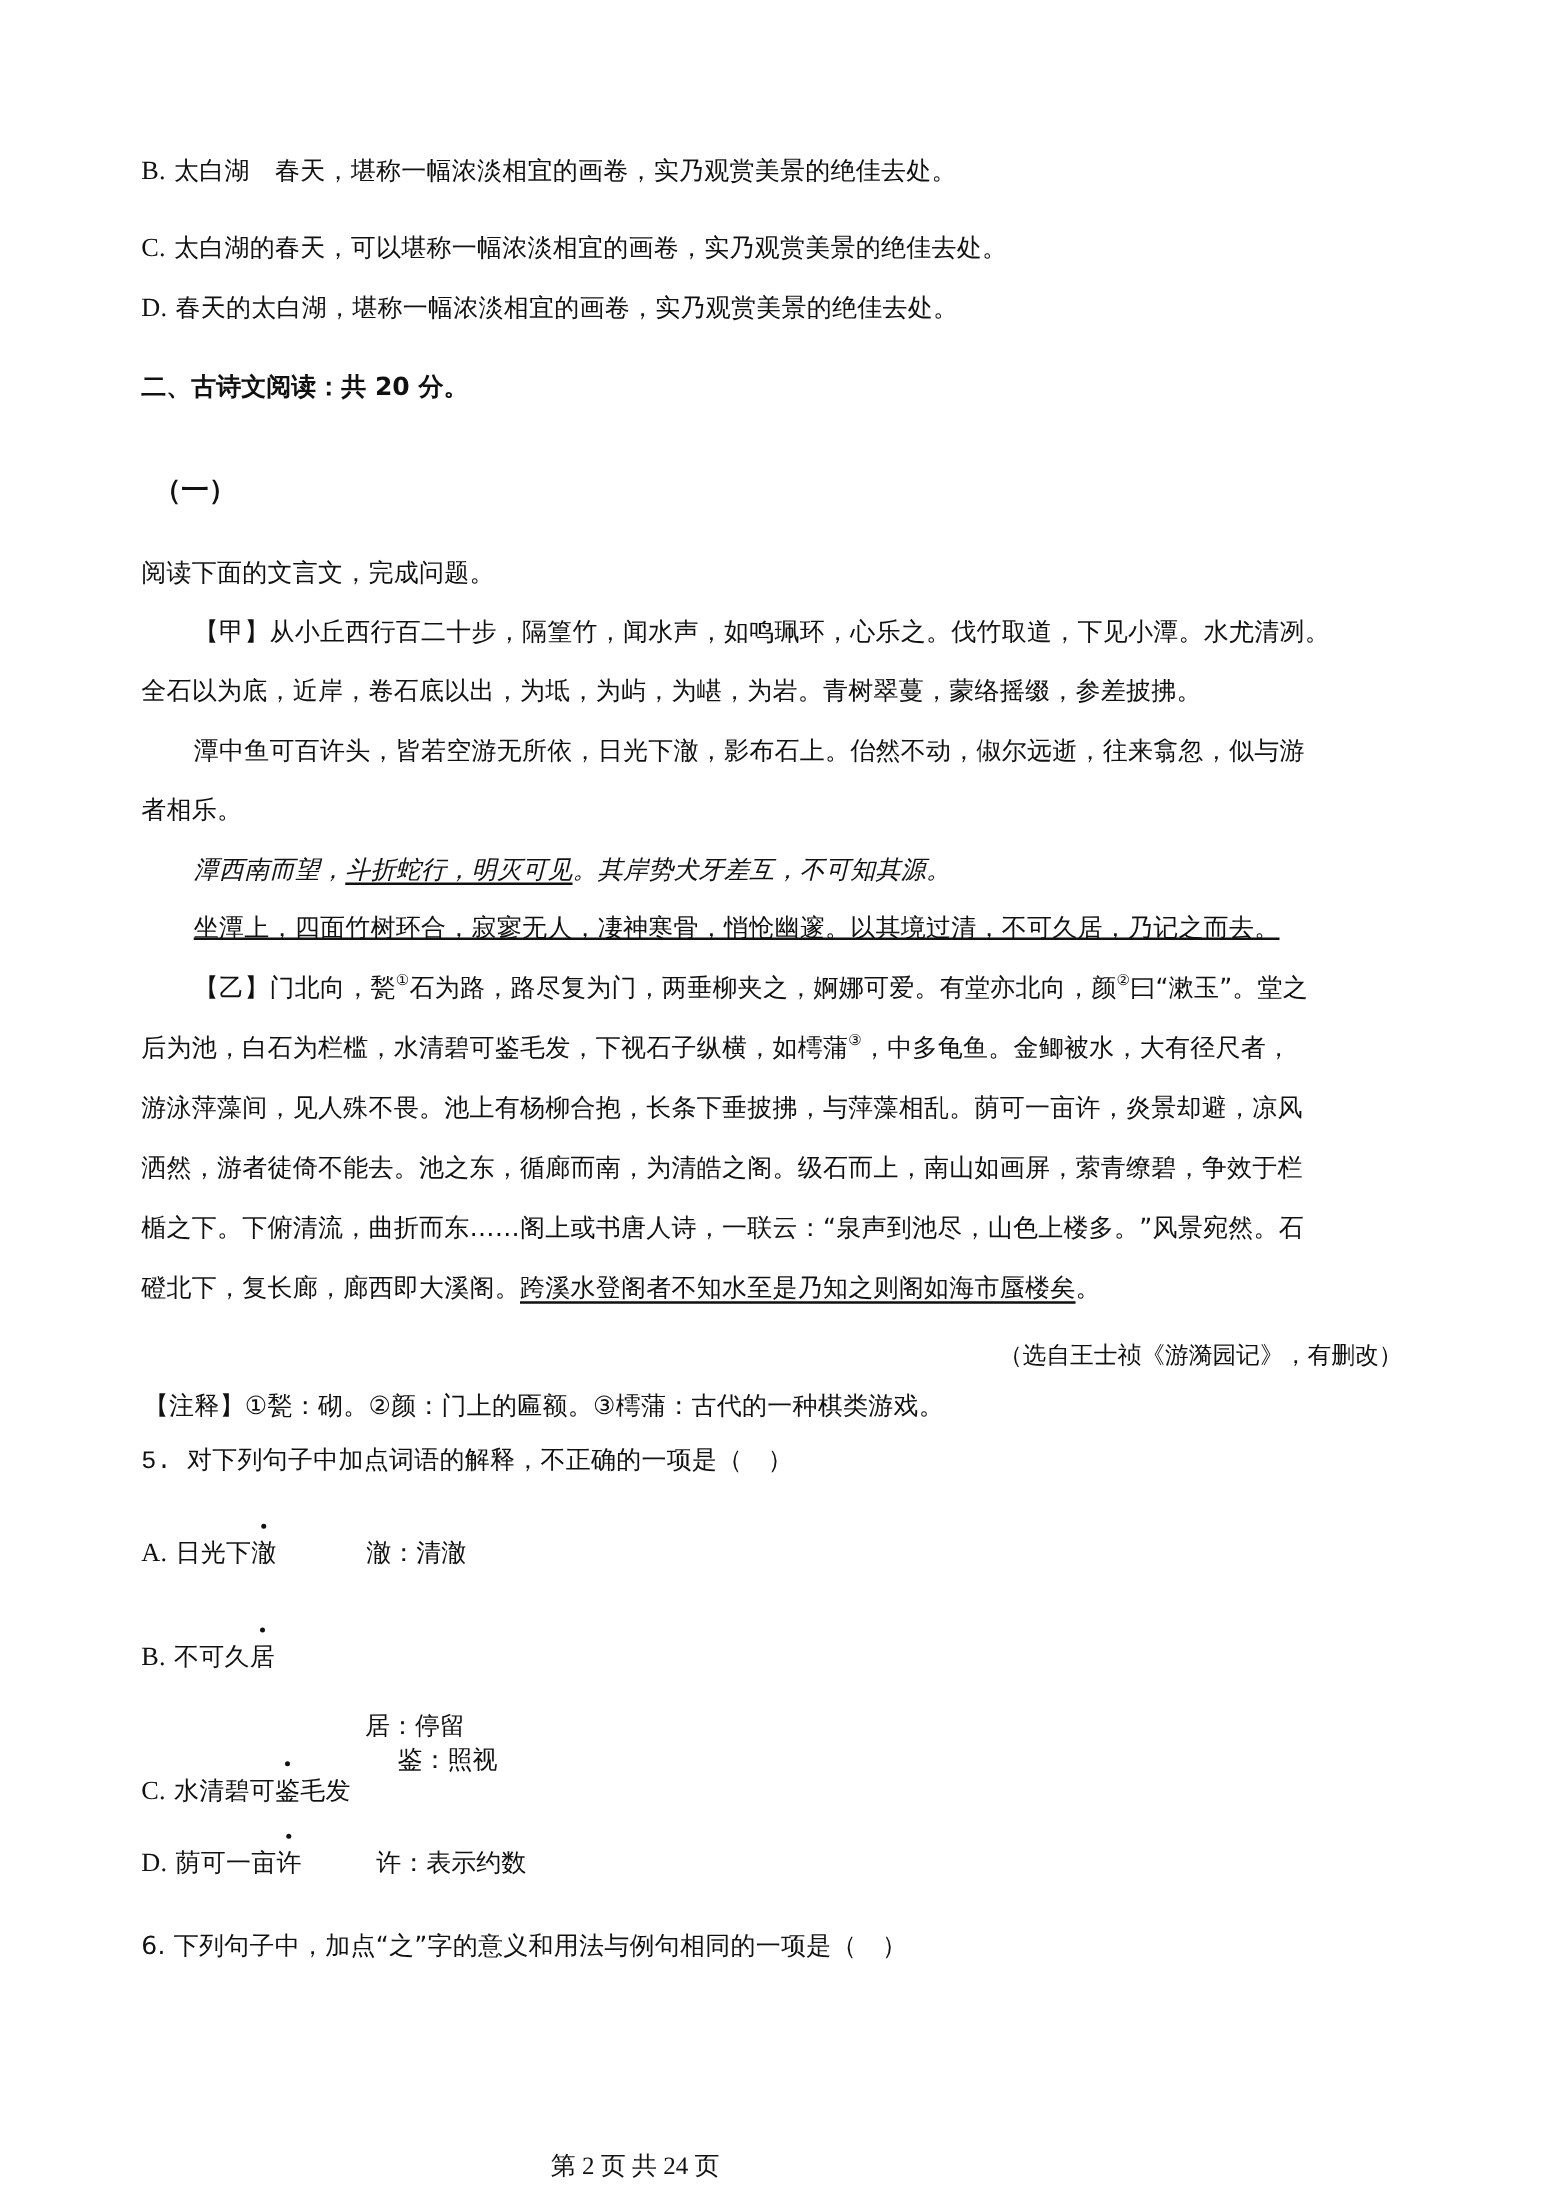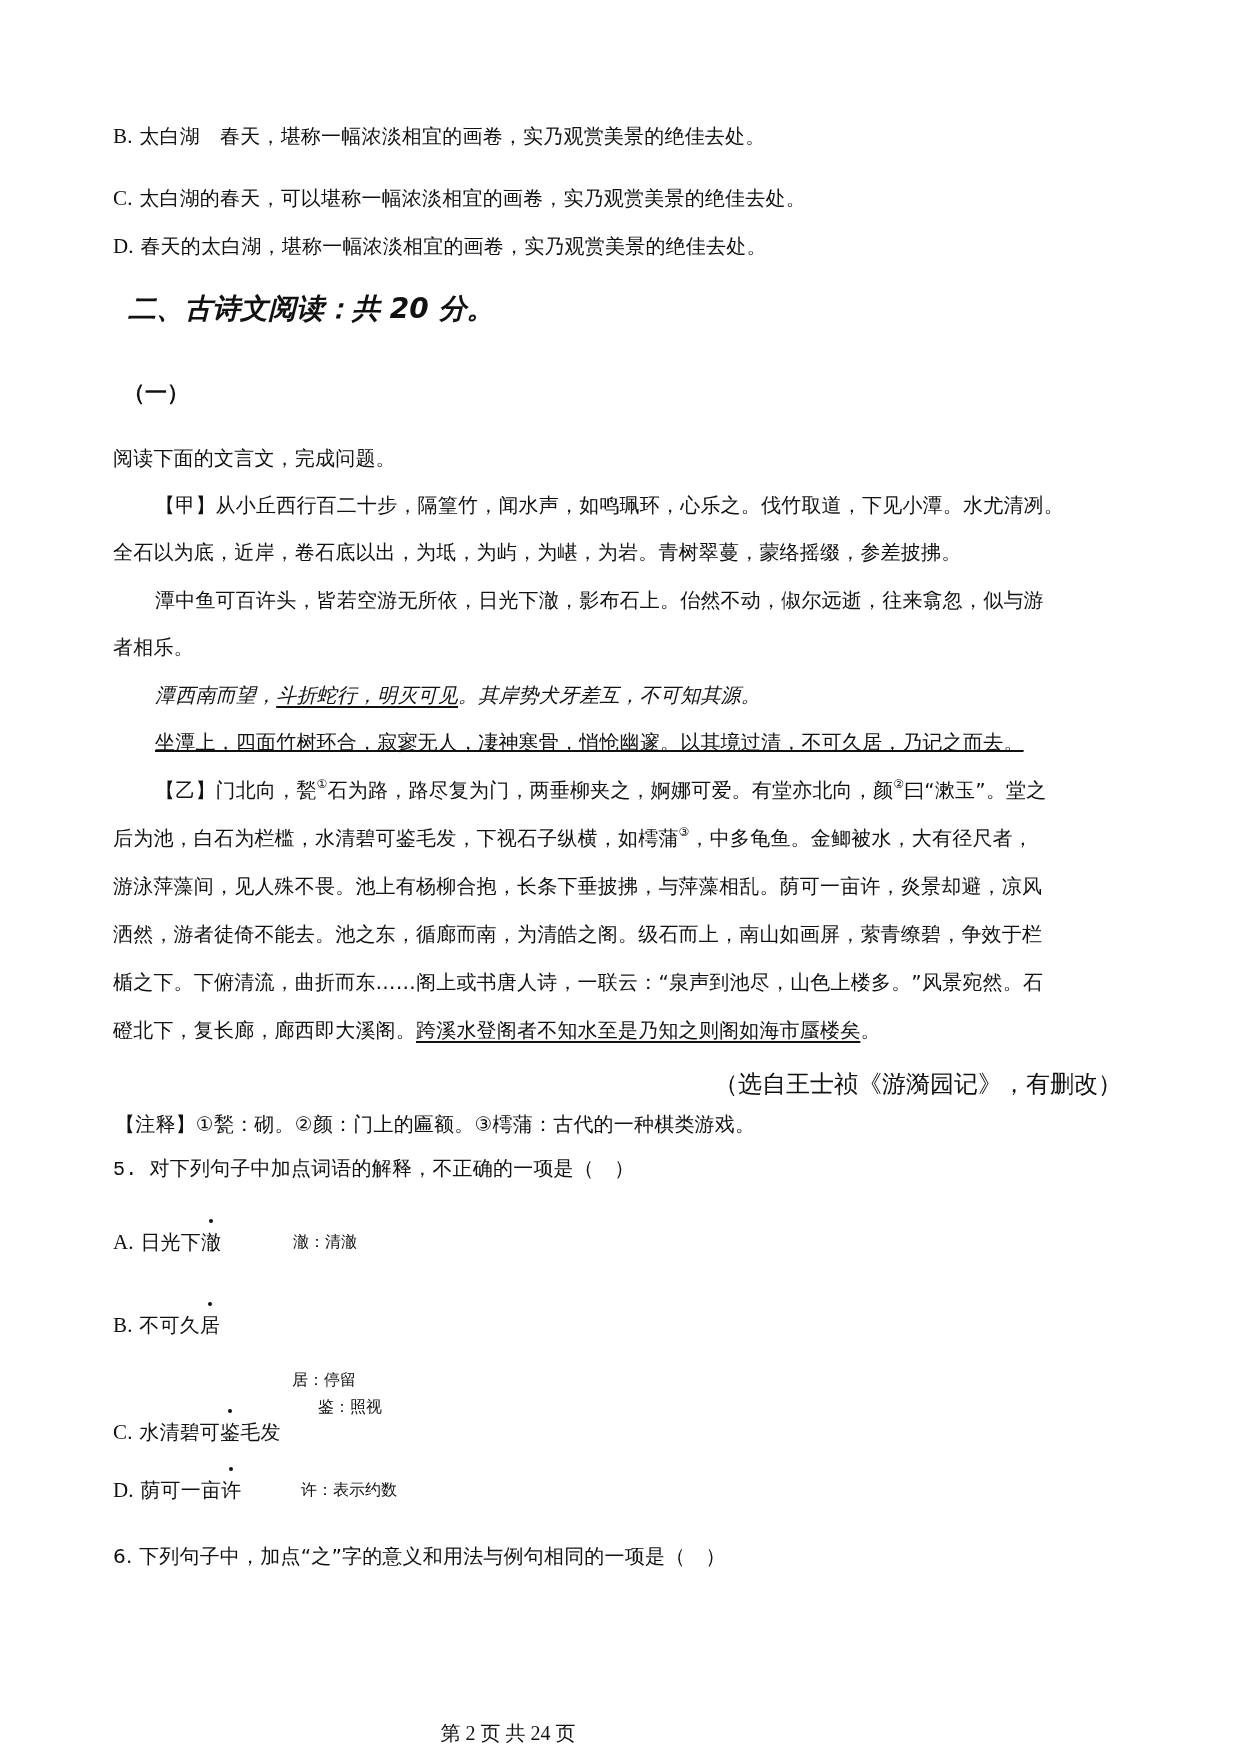--- a/index.html
+++ b/index.html
@@ -7,38 +7,38 @@
     width: 1240px; height: 1754px; position: relative; overflow: hidden;
     font-family: "DejaVu Sans", sans-serif; color: #111111;
   }
   .line {
     position: absolute; left: 113px; font-size: 20px; line-height: 28px;
     white-space: nowrap; letter-spacing: 0.2px;
   }
   .latin { font-family: "Liberation Serif", serif; font-size: 21px; }
   .indent { left: 155px; }
   .section-title {
-    position: absolute; left: 128px; top: 292px; font-size: 28px; font-weight: bold;
-    line-height: 34px; white-space: nowrap; font-style: italic;
+    position: absolute; left: 113px; top: 292px; font-size: 20px; font-weight: bold;
+    line-height: 34px; white-space: nowrap;
   }
   .sub-title {
     position: absolute; left: 123px; top: 378px; font-size: 22px; font-weight: bold;
     line-height: 30px;
   }
   .ul { text-decoration: underline; text-underline-offset: 4px; }
   sup { font-size: 12px; vertical-align: 9px; line-height: 0; }
   .source {
-    position: absolute; right: 118px; top: 1070px; font-size: 24px; line-height: 28px; white-space: nowrap; margin-left: 16px;
+    position: absolute; right: 118px; top: 1070px; font-size: 19px; line-height: 28px; white-space: nowrap; margin-left: 16px;
   }
   .dot { position: relative; display: inline-block; }
   .dot::before {
     content: ""; position: absolute; left: 50%; top: -9px; width: 4px; height: 4px;
     margin-left: -2px; background: #111; border-radius: 50%;
   }
-  .opt-def { position: absolute; font-size: 16px; line-height: 28px; white-space: nowrap; }
+  .opt-def { position: absolute; font-size: 20px; line-height: 28px; white-space: nowrap; }
   .footer {
     position: absolute; left: 0; width: 1016px; top: 1719px; text-align: center;
     font-family: "Liberation Serif", serif; font-size: 20px; line-height: 28px;
   }
 </style>
 </head>
 <body>
 
 <div class="line" style="top:122px;">
   <span class="latin">B.</span>

